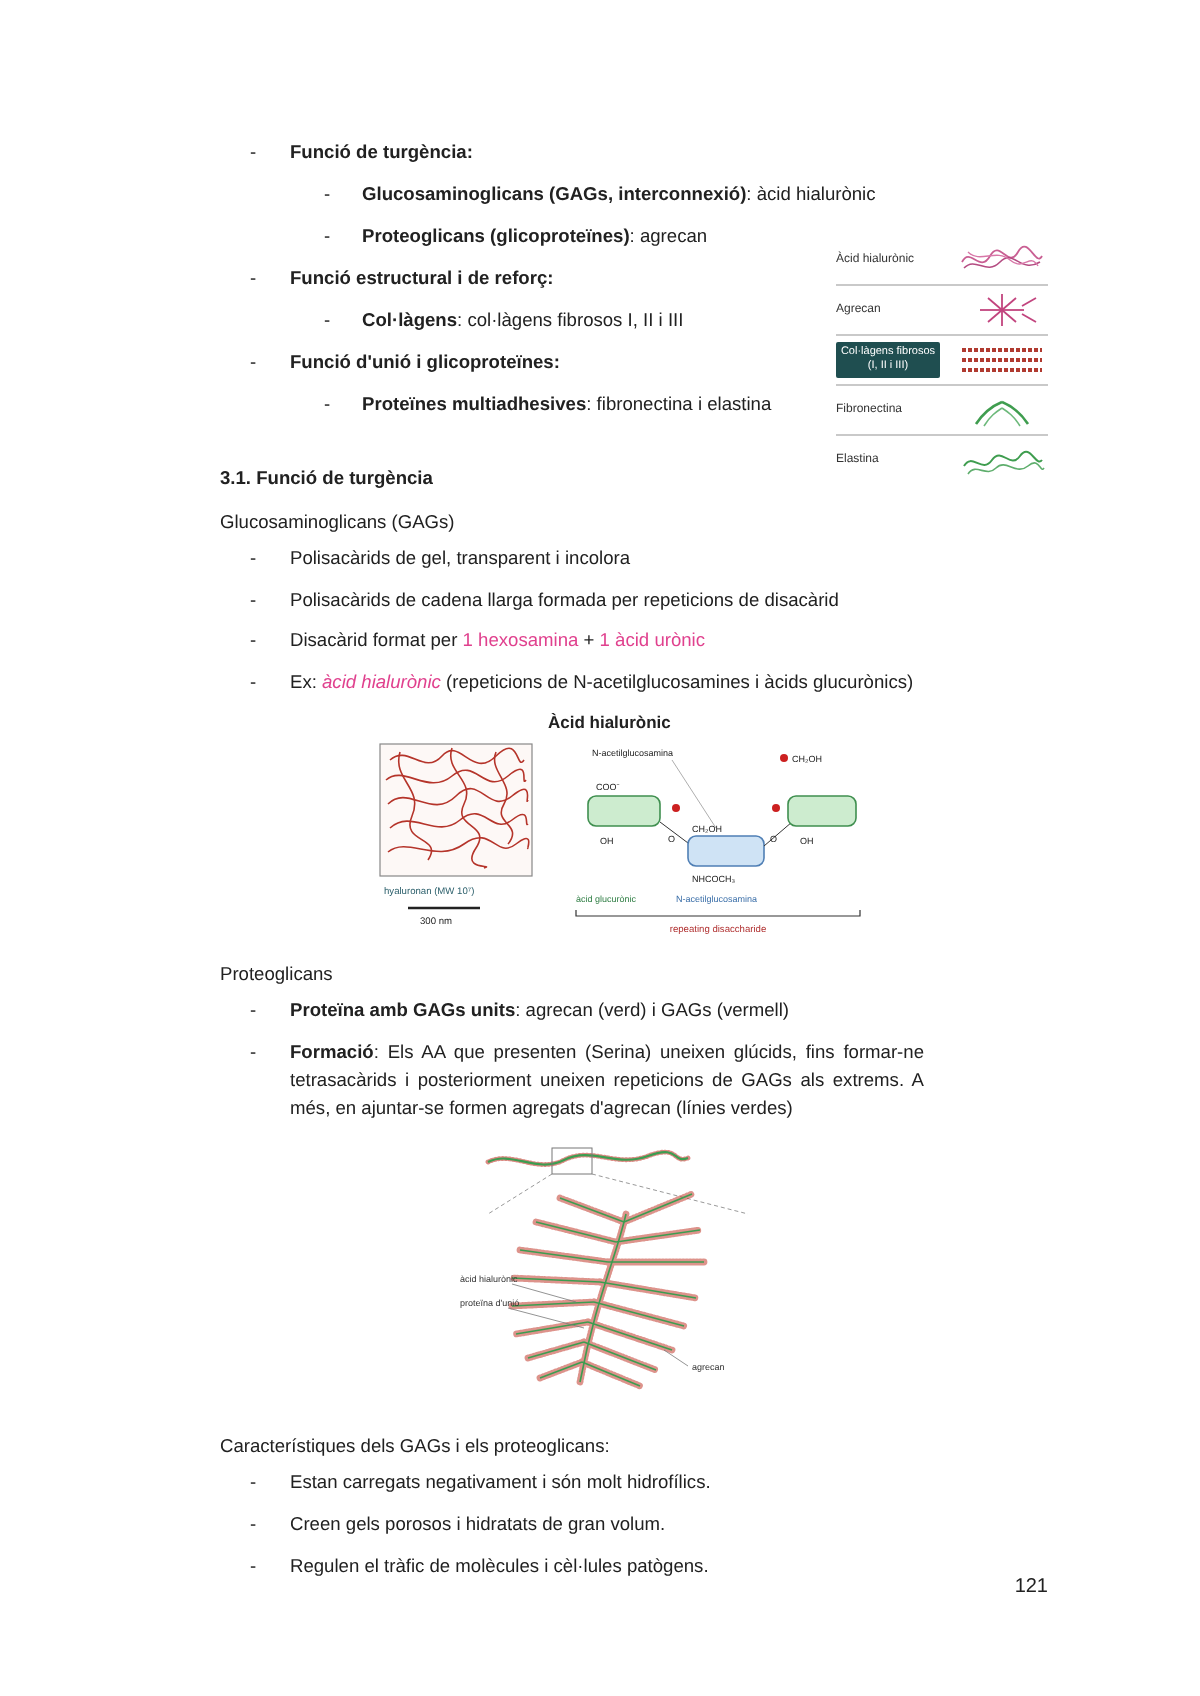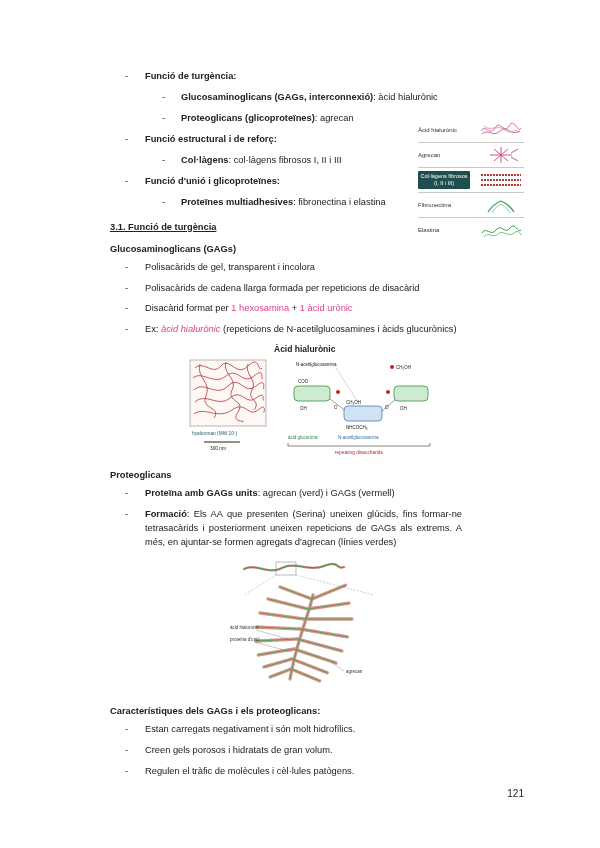--- a/index.html
+++ b/index.html
@@ -10,22 +10,22 @@
   .li{display:flex;margin-bottom:7px;line-height:1.5}
   .li .dash{flex:0 0 auto}
   .li .txt{flex:1}
   .l1{padding-left:15px}
   .l1 .dash{width:20px}
   .l2{padding-left:52px}
   .l2 .dash{width:19px}
   b{font-weight:700}
   .pink{color:#e0418e}
   .pinkital{color:#e0418e;font-style:italic}
-  .h-underline{font-weight:700;text-decoration:underline;margin:12px 0 11px}
-  .h-bold{font-weight:700;margin:12px 0 7px}
+  .h-underline{font-weight:700;margin:24px 0 11px}
+  .h-bold{font-weight:400;margin:12px 0 7px}
   .just{text-align:justify}
   .fig1{margin:2px 0 0 78px;width:250px}
   .fig1-title{font-weight:700;font-size:8.5px;margin:0 0 2px 86px}
   .fig2{margin:4px 0 0 118px}
   .sidefig{position:absolute;left:418px;top:118px;width:106px}
   .srow{display:flex;align-items:center;justify-content:space-between;min-height:25px;
         border-bottom:0.5px solid #c9c9c9;padding:1px 0}
   .srow:last-child{border-bottom:none}
   .slabel{font-size:6px;color:#333;width:56px;line-height:1.15}
   .chip{background:#1f4e50;color:#fff;font-size:5.5px;padding:2px;border-radius:1px;

